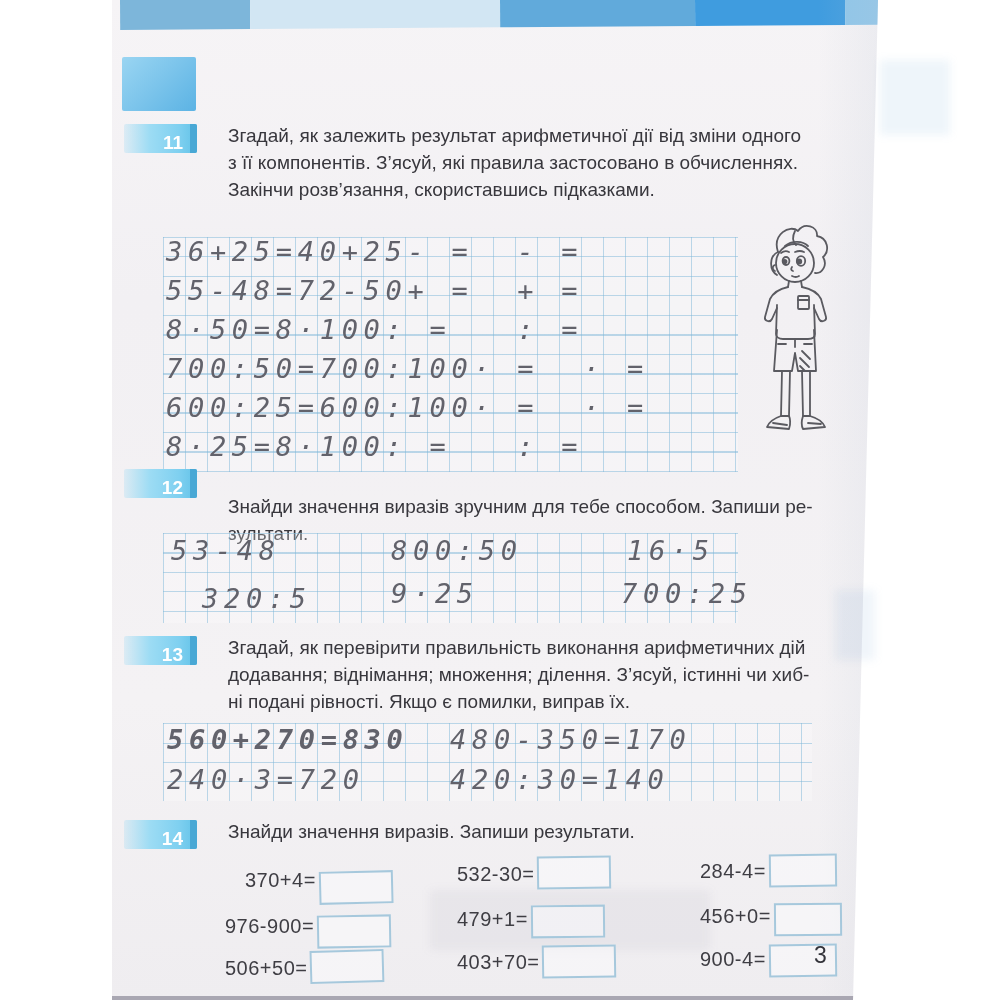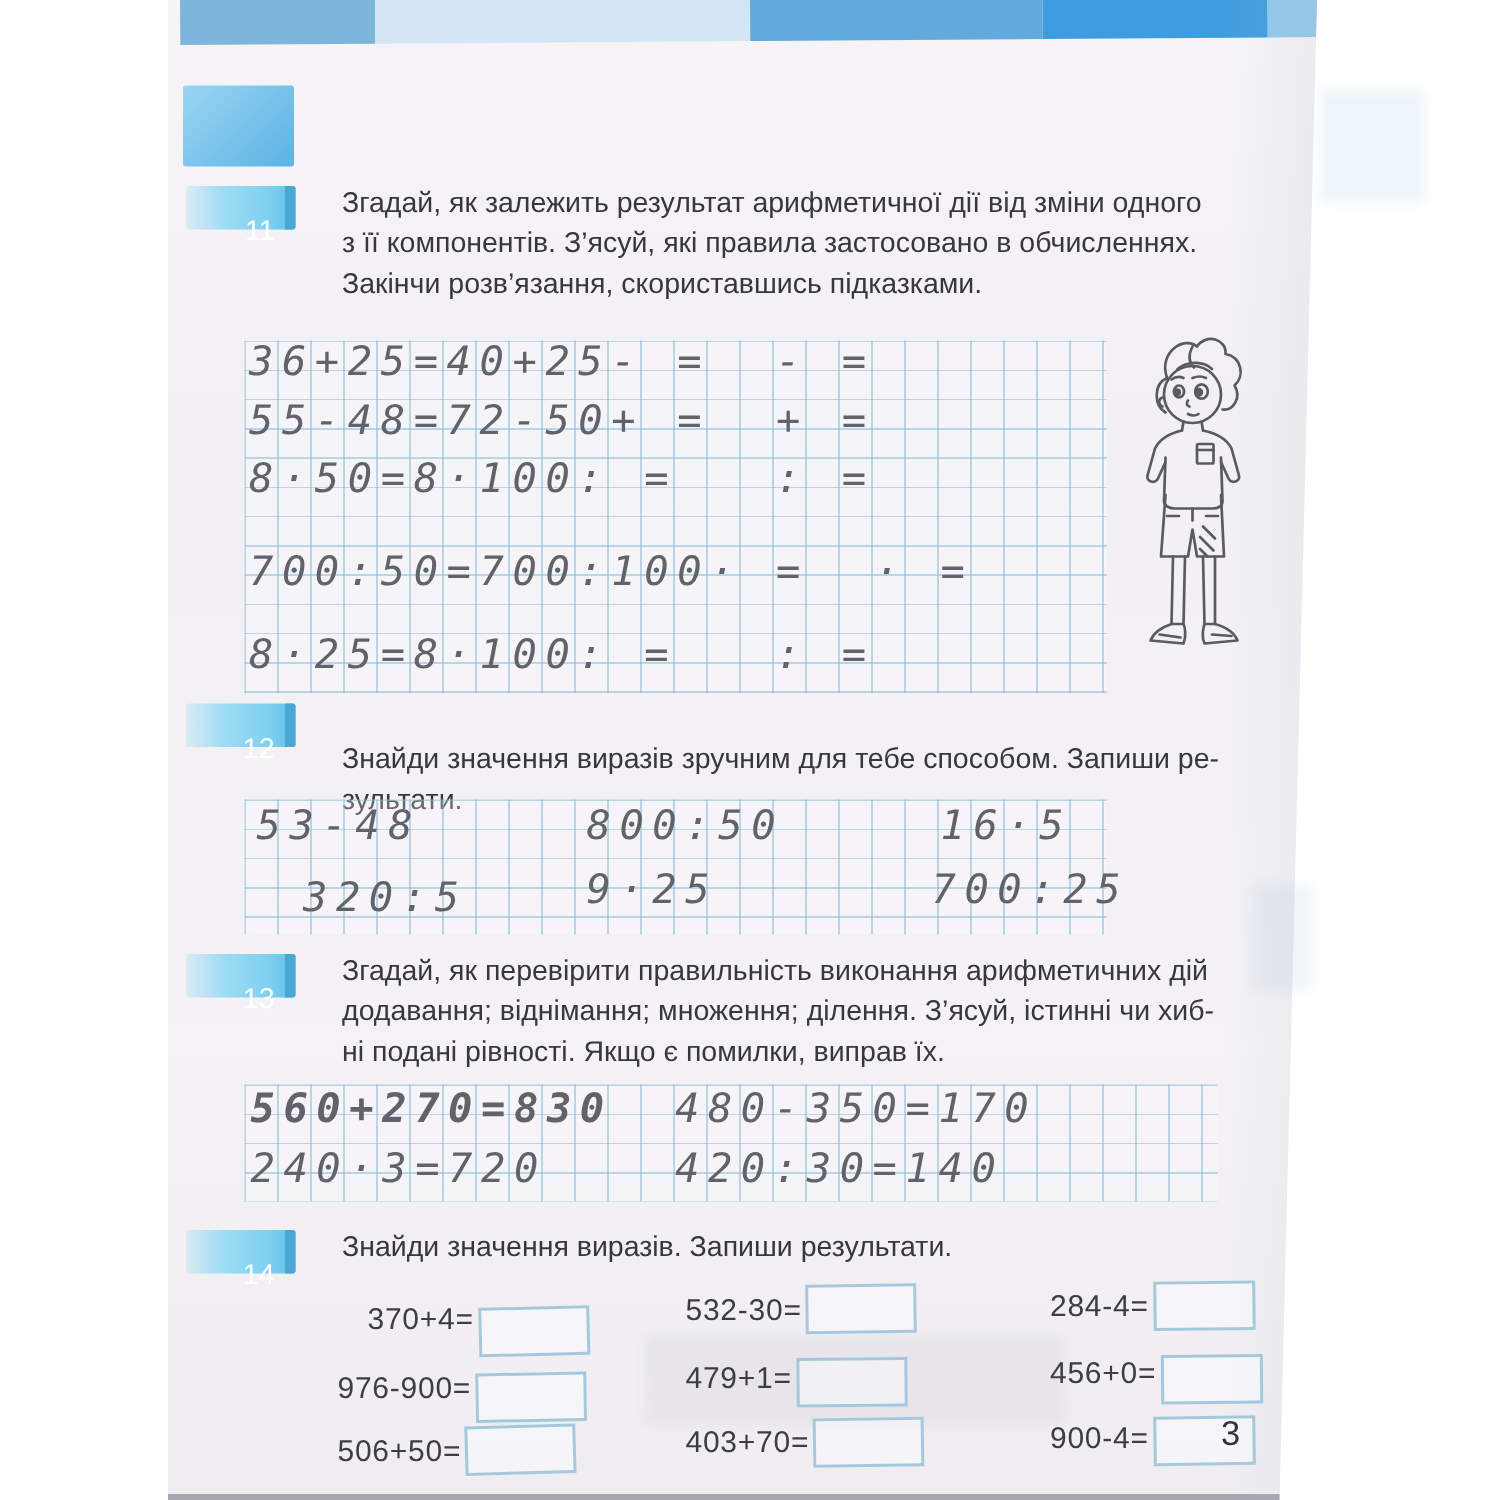--- a/index.html
+++ b/index.html
@@ -26,21 +26,21 @@
   .title-square{position:absolute;left:122px;top:57px;width:74px;height:54px;
     background:linear-gradient(135deg,#9ad5f2 0%,#5cb3e4 100%);border-radius:2px;}
 
   .headline{position:absolute;left:228px;top:56px;width:620px;
     color:#41a2dc;font-size:23px;line-height:30px;font-weight:bold;letter-spacing:0.4px;}
 
   
   .badge{position:absolute;left:124px;width:73px;height:29px;border-radius:2px;
     background:linear-gradient(90deg,rgba(150,215,243,0.25) 0%,#9ddcf4 35%,#7fd0f0 75%,#62c2e8 100%);}
   .badge::after{content:"";position:absolute;right:0;top:0;width:7px;height:100%;background:#49a8d5;border-radius:0 2px 2px 0;}
-  .badge span{position:absolute;right:14px;top:20px;color:#ffffff;font-size:19px;font-weight:normal;}
+  .badge span{position:absolute;right:14px;top:8px;color:#ffffff;font-size:19px;font-weight:bold;}
 
   .task-text{position:absolute;left:228px;width:615px;color:#38373d;font-size:19px;line-height:27px;}
 
   
   .grid{position:absolute;
     background-image:
       repeating-linear-gradient(to right, rgba(125,182,216,0.50) 0 1px, transparent 1px 22px),
       repeating-linear-gradient(to bottom, rgba(125,182,216,0.50) 0 1px, transparent 1px 19.5px);
     background-color:rgba(255,255,255,0.25);}
   .hw{position:absolute;white-space:pre;font-family:"DejaVu Sans Mono",monospace;
@@ -82,25 +82,26 @@
 
   <div class="badge" style="top:124px;">
     <span>11</span>
   </div>
   <div class="task-text" style="top:122px;">
     <div>Згадай, як залежить результат арифметичної дії від зміни одного</div>
     <div>з її компонентів. З’ясуй, які правила застосовано в обчисленнях.</div>
     <div>Закінчи розв’язання, скориставшись підказками.</div>
   </div>
 
-  <div class="grid" style="left:163px;top:227px;width:575px;height:235px;">
+  <div class="grid" style="left:163px;top:237px;width:575px;height:235px;">
     <div class="hw" style="left:3px;top:1px;">36+25=40+25- =  - =</div>
     <div class="hw" style="left:3px;top:40px;">55-48=72-50+ =  + =</div>
     <div class="hw" style="left:3px;top:79px;">8·50=8·100: =   : =</div>
-    <div class="hw" style="left:3px;top:118px;margin-top:23px;">700:50=700:100· =  · =</div>
+    <div class="hw" style="left:3px;top:118px;">700:50=700:100· =  · =</div>
+    <div class="hw" style="left:3px;top:157px;">600:25=600:100· =  · =</div>
     <div class="hw" style="left:3px;top:196px;">8·25=8·100: =   : =</div>
   </div>
 
   <svg class="boy" width="105" height="240" viewBox="0 0 105 240">
     <g fill="none" stroke="#5a5a60" stroke-width="1.8" stroke-linecap="round" stroke-linejoin="round">
       <circle cx="55" cy="43" r="19"></circle>
       <path d="M38,32 C32,14 50,4 58,11 C64,2 78,6 77,16 C88,18 90,31 83,37 C88,45 82,54 75,53"></path>
       <path d="M38,32 C29,36 29,50 37,55"></path>
       <path d="M45,26 C52,20 63,21 68,26"></path>
       <path d="M55,11 C52,17 53,22 56,25"></path>

